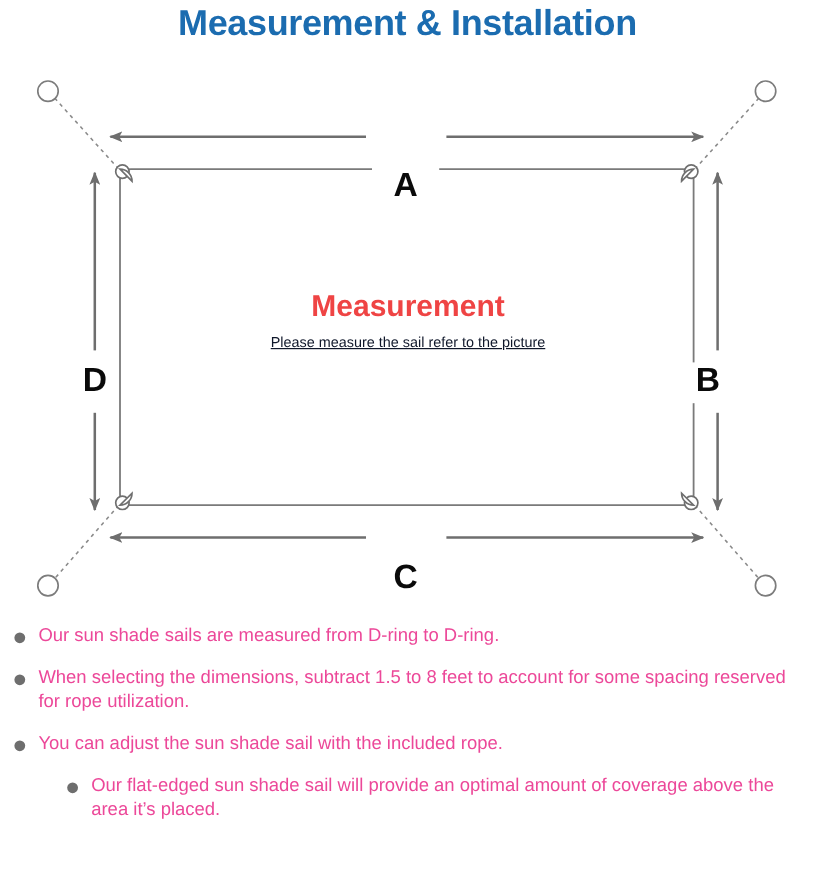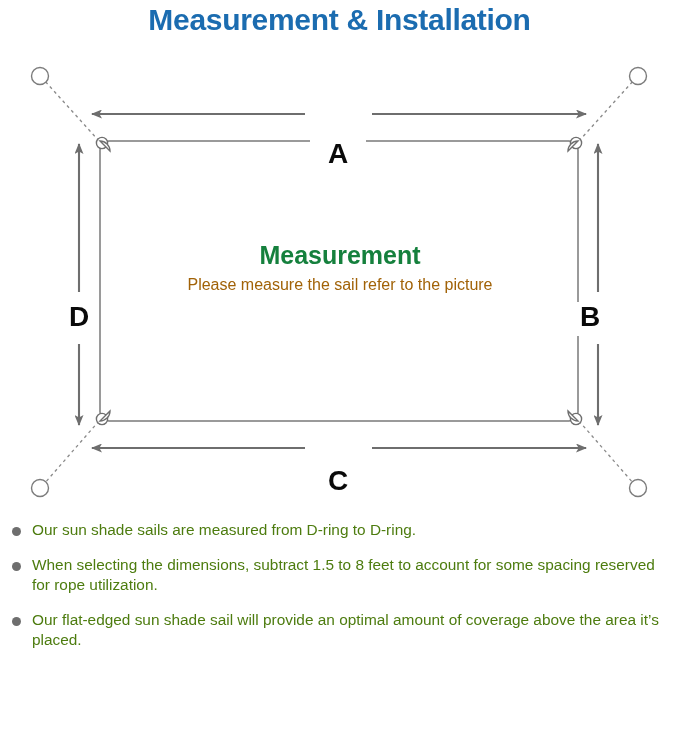--- a/index.html
+++ b/index.html
@@ -51,30 +51,31 @@
     position: absolute;
     left: 120px;
     top: 196px;
     width: 440px;
     text-align: center;
     pointer-events: none;
   }
   .center-title {
     font-size: 25px;
     font-weight: bold;
-    color: #15803d;
+    color: #ef4444;
     line-height: 30px;
     white-space: nowrap;
   }
   .center-sub {
-    font-size: 16px;
-    color: #a16207;
+    font-size: 12px;
+    color: #0f172a;
     line-height: 22px;
     margin-top: 4px;
     white-space: nowrap;
+    text-decoration: underline;
   }
   
   .dim-label {
     position: absolute;
     font-size: 28px;
     font-weight: bold;
     color: #0a0a0a;
     background: #ffffff;
     line-height: 30px;
     text-align: center;
@@ -90,35 +91,35 @@
     top: 520px;
     width: 679px;
     padding: 0;
   }
   .note-row {
     display: flex;
     align-items: flex-start;
     margin: 0 0 15px 0;
     padding: 0 6px 0 12px;
   }
-  .note-row:last-child { margin-bottom: 0; }
+  .note-row:last-child { margin-bottom: 0; margin-left: 44px; }
   .note-bullet {
     flex: 0 0 auto;
     width: 9px;
     height: 9px;
     border-radius: 50%;
     background: #6e6e6e;
     margin-top: 7px;
     margin-right: 11px;
   }
   .note-text {
     flex: 1 1 auto;
     font-size: 15.4px;
     line-height: 20px;
-    color: #4d7c0f;
+    color: #ec4899;
   }
 </style>
 </head>
 <body>
 
 <div class="page">
 
   <div class="title">Measurement &amp; Installation</div>
 
   <div class="diagram">
@@ -198,17 +199,21 @@
       <div class="note-row">
         <span class="note-bullet"></span>
         <span class="note-text">Our sun shade sails are measured from D-ring to D-ring.</span>
       </div>
       <div class="note-row">
         <span class="note-bullet"></span>
         <span class="note-text">When selecting the dimensions, subtract 1.5 to 8 feet to account for some spacing reserved for rope utilization.</span>
       </div>
       <div class="note-row">
         <span class="note-bullet"></span>
+        <span class="note-text">You can adjust the sun shade sail with the included rope.</span>
+      </div>
+      <div class="note-row">
+        <span class="note-bullet"></span>
         <span class="note-text">Our flat-edged sun shade sail will provide an optimal amount of coverage above the area it’s placed.</span>
       </div>
     </div>
 
 </div>
 
 </body></html>

